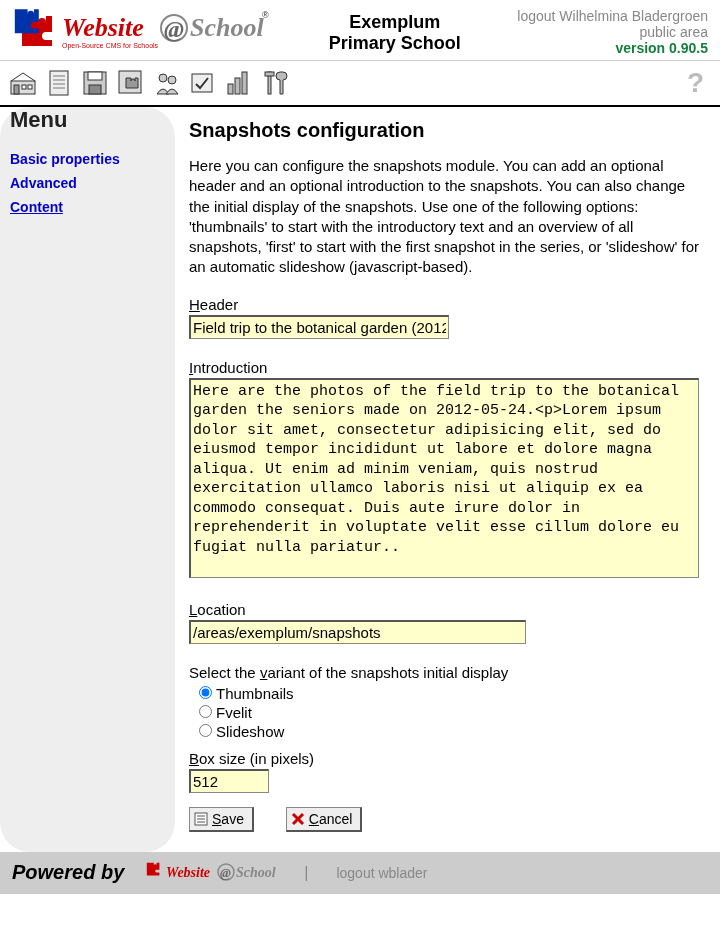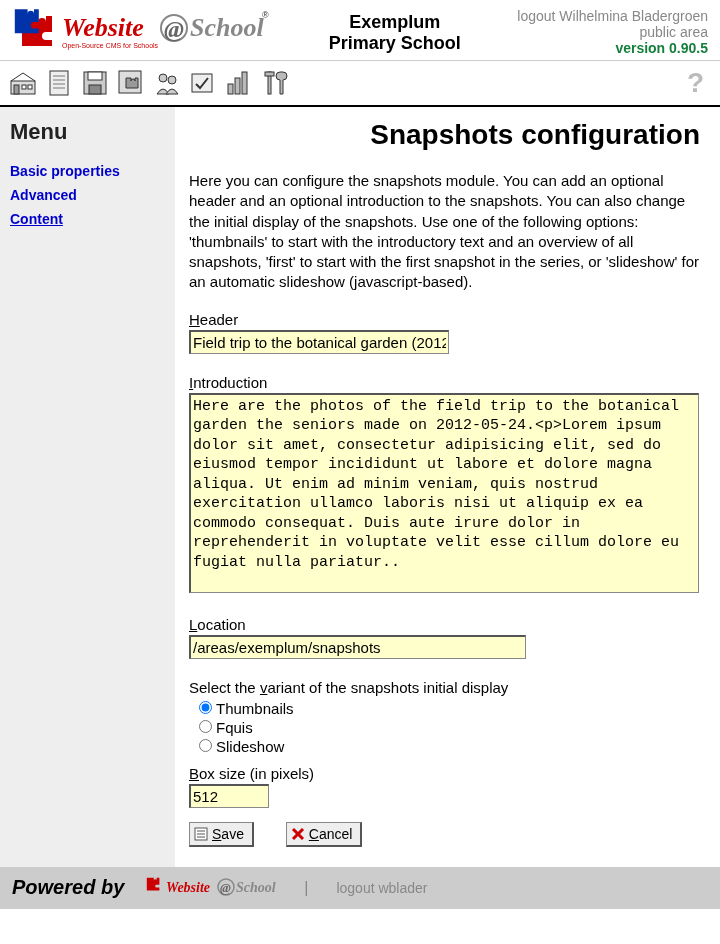--- a/index.html
+++ b/index.html
@@ -8,26 +8,26 @@
 .logo { width: 260px; }
 .logo svg { display: block; }
 .site-title { flex: 1; text-align: center; font-weight: bold; font-size: 18px; padding-top: 4px; }
 .header-right { text-align: right; font-size: 14px; color: #888; }
 .header-right .version { color: #15803d; font-weight: bold; margin-top: 44px; }
 .toolbar { display: flex; align-items: center; padding: 6px 8px; border-bottom: 2px solid #000; }
 .toolbar .tool { width: 30px; height: 30px; margin-right: 6px; display: flex; align-items: center; justify-content: center; cursor: pointer; }
 .toolbar .spacer { flex: 1; }
 .help { font-size: 28px; font-weight: bold; color: #bbb; cursor: pointer; padding-right: 8px; }
 .container { display: flex; }
-.sidebar { width: 175px; background: #eee; padding: 12px 10px; min-height: 740px; }
+.sidebar { width: 175px; background: #eee; padding: 0 10px; min-height: 740px; border-radius: 30px; }
 .sidebar h2 { font-size: 22px; margin-bottom: 18px; color: #222; }
 .sidebar a { display: block; color: #0000cc; font-weight: bold; text-decoration: none; margin-bottom: 8px; font-size: 14px; }
 .sidebar a.active { text-decoration: underline; }
 .main { flex: 1; padding: 12px 20px 20px 14px; }
-.main h1 { font-size: 28px; margin-bottom: 20px; text-align: right; }
+.main h1 { font-size: 20px; margin-bottom: 14px; }
 .intro { font-size: 15px; line-height: 1.35; margin-bottom: 18px; }
 .field-label { font-size: 15px; margin-bottom: 2px; margin-top: 6px; }
 .field-label .uline { text-decoration: underline; }
 input.txt, textarea.txt {
   background: #ffffcc; border: 1px solid #888; border-top: 2px solid #555; border-left: 2px solid #555;
   font-size: 15px; padding: 2px 2px; font-family: Arial;
 }
 input.header-in { width: 260px; }
 textarea.intro-in { width: 510px; height: 200px; font-family: "Courier New", monospace; font-size: 15px; line-height: 1.3; resize: none; }
 input.loc-in { width: 337px; }
@@ -158,21 +158,21 @@
     <textarea class="txt intro-in" spellcheck="true" style="">Here are the photos of the field trip to the botanical garden the seniors made on 2012-05-24.&lt;p&gt;Lorem ipsum dolor sit amet, consectetur adipisicing elit, sed do eiusmod tempor incididunt ut labore et dolore magna aliqua. Ut enim ad minim veniam, quis nostrud exercitation ullamco laboris nisi ut aliquip ex ea commodo consequat. Duis aute irure dolor in reprehenderit in voluptate velit esse cillum dolore eu fugiat nulla pariatur..</textarea>
 
     <div class="gap"></div>
     <div class="field-label"><span class="uline">L</span><span>ocation</span></div>
     <input class="txt loc-in" value="/areas/exemplum/snapshots" style="">
 
     <div class="gap"></div>
     <div class="field-label"><span>Select the </span><span class="uline">v</span><span>ariant of the snapshots initial display</span></div>
     <div class="radio-group">
       <div class="radio-row"><input type="radio" name="variant" checked="" style=""><span class="uline">T</span><span>humbnails</span></div>
-      <div class="radio-row"><input type="radio" name="variant" style=""><span class="uline">F</span><span>quis</span></div>
+      <div class="radio-row"><input type="radio" name="variant" style=""><span class="uline">F</span><span>velit</span></div>
       <div class="radio-row"><input type="radio" name="variant" style=""><span>Slidesho</span><span class="uline">w</span></div>
     </div>
 
     <div class="field-label"><span class="uline">B</span><span>ox size (in pixels)</span></div>
     <input class="txt box-in" value="512" style="">
 
     <div class="buttons">
       <button class="btn">
         <svg class="btn-icon" viewBox="0 0 14 14">
             <rect x="1" y="1" width="12" height="12" fill="#fff" stroke="#555"></rect>

